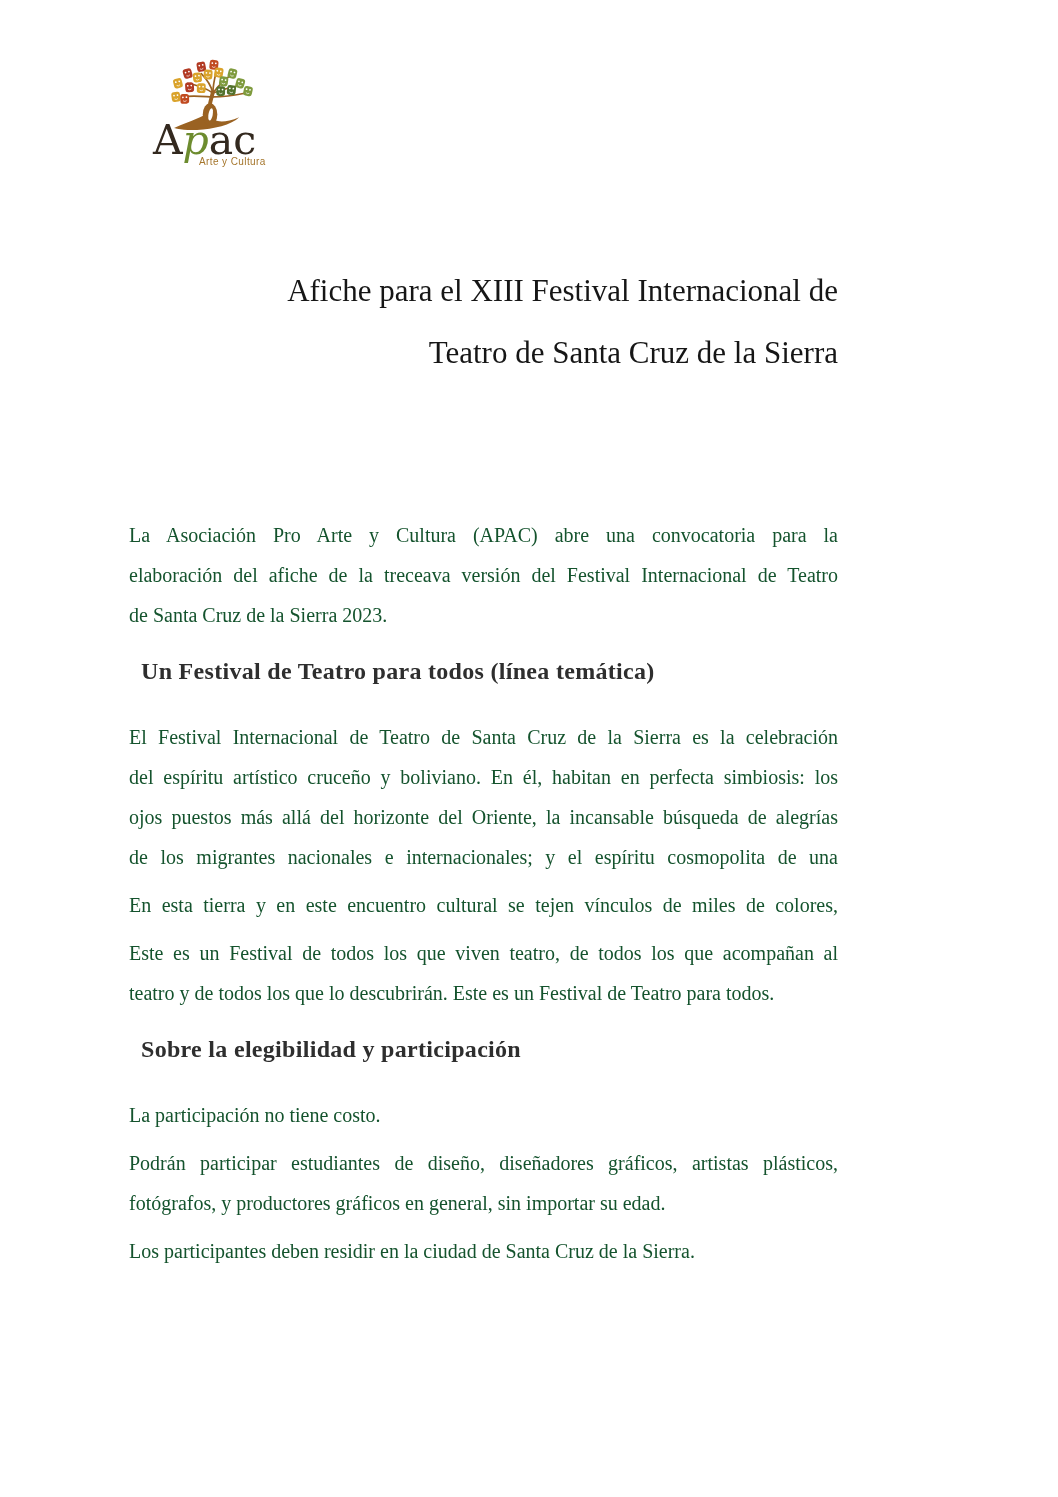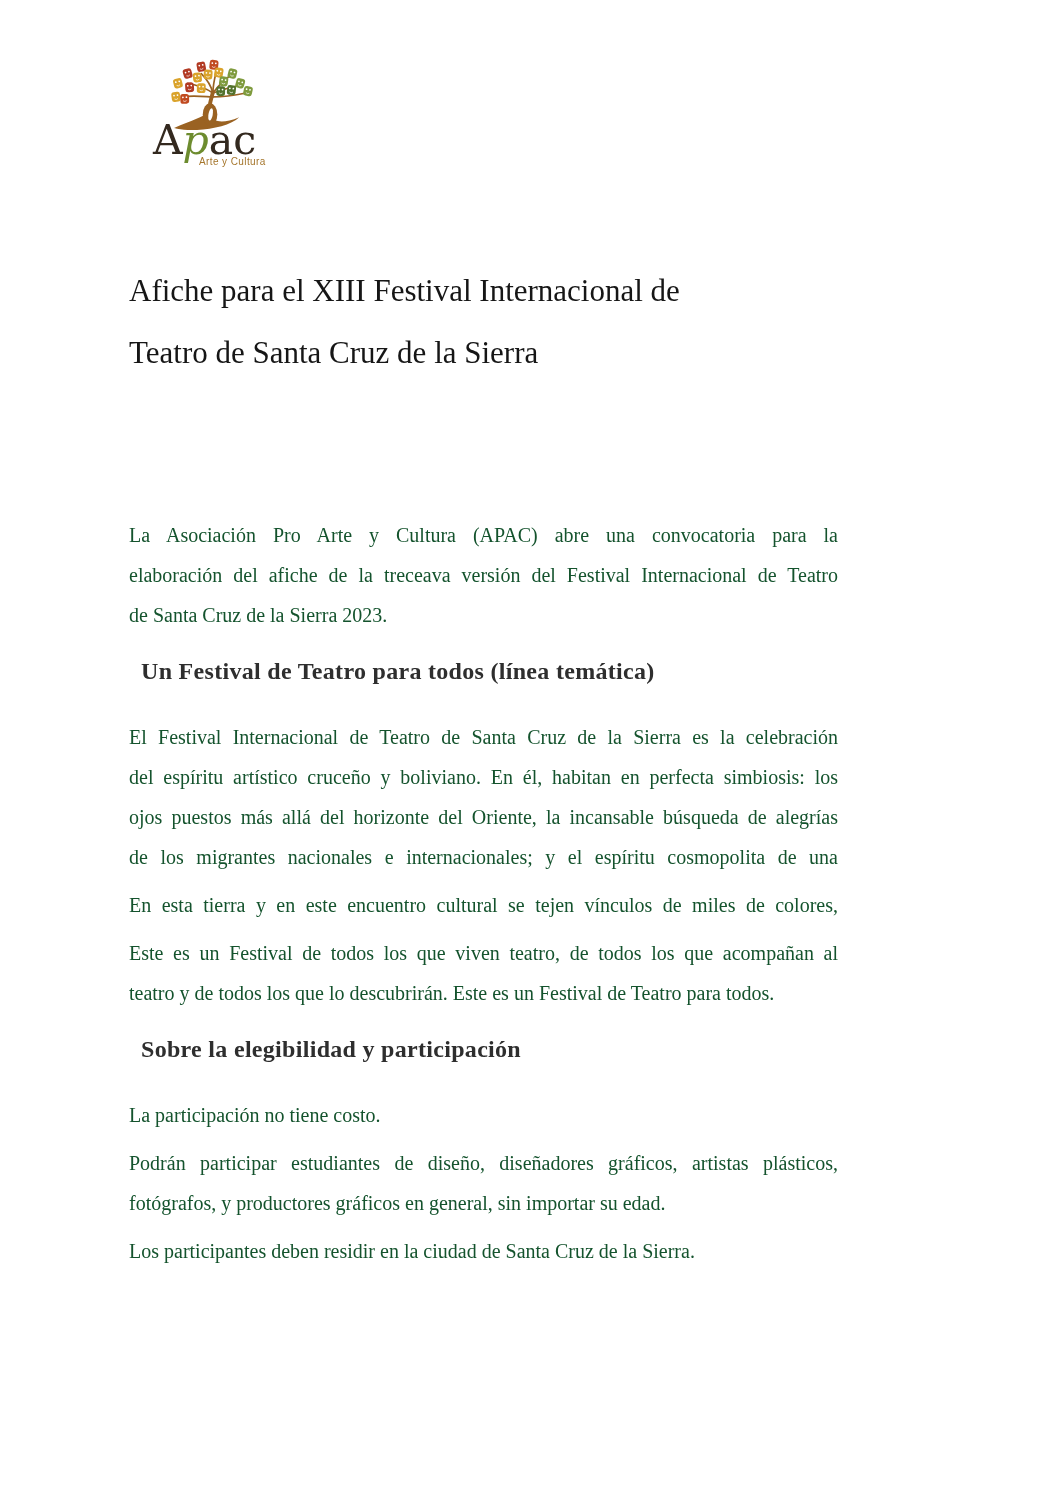--- a/index.html
+++ b/index.html
@@ -25,21 +25,21 @@
   .logo-tagline {
     font-family: Liberation Sans, sans-serif;
     font-size: 10px; color: #a5762c; margin: -1px 0 0 46px; letter-spacing: 0.4px;
   }
 
   
   .content { padding: 260px 128px 0 129px; }
 
   .doc-title {
     font-size: 31px; font-weight: 400; line-height: 62px;
-    text-align: left; margin: 0 0 131px 0; color: #161616;
+    text-align: right; margin: 0 0 131px 0; color: #161616;
   }
   .doc-title .t-line { display: block; }
 
   .sec-heading {
     font-size: 24px; line-height: 36px; font-weight: 700;
     color: #2e2e2e; margin: 18px 0 28px 12px; letter-spacing: 0.3px;
   }
 
   .body-par { font-size: 20px; line-height: 40px; margin: 0 0 8px 0; color: #14532d; }
   .body-par .line { display: block; text-align: justify; text-align-last: justify; }

